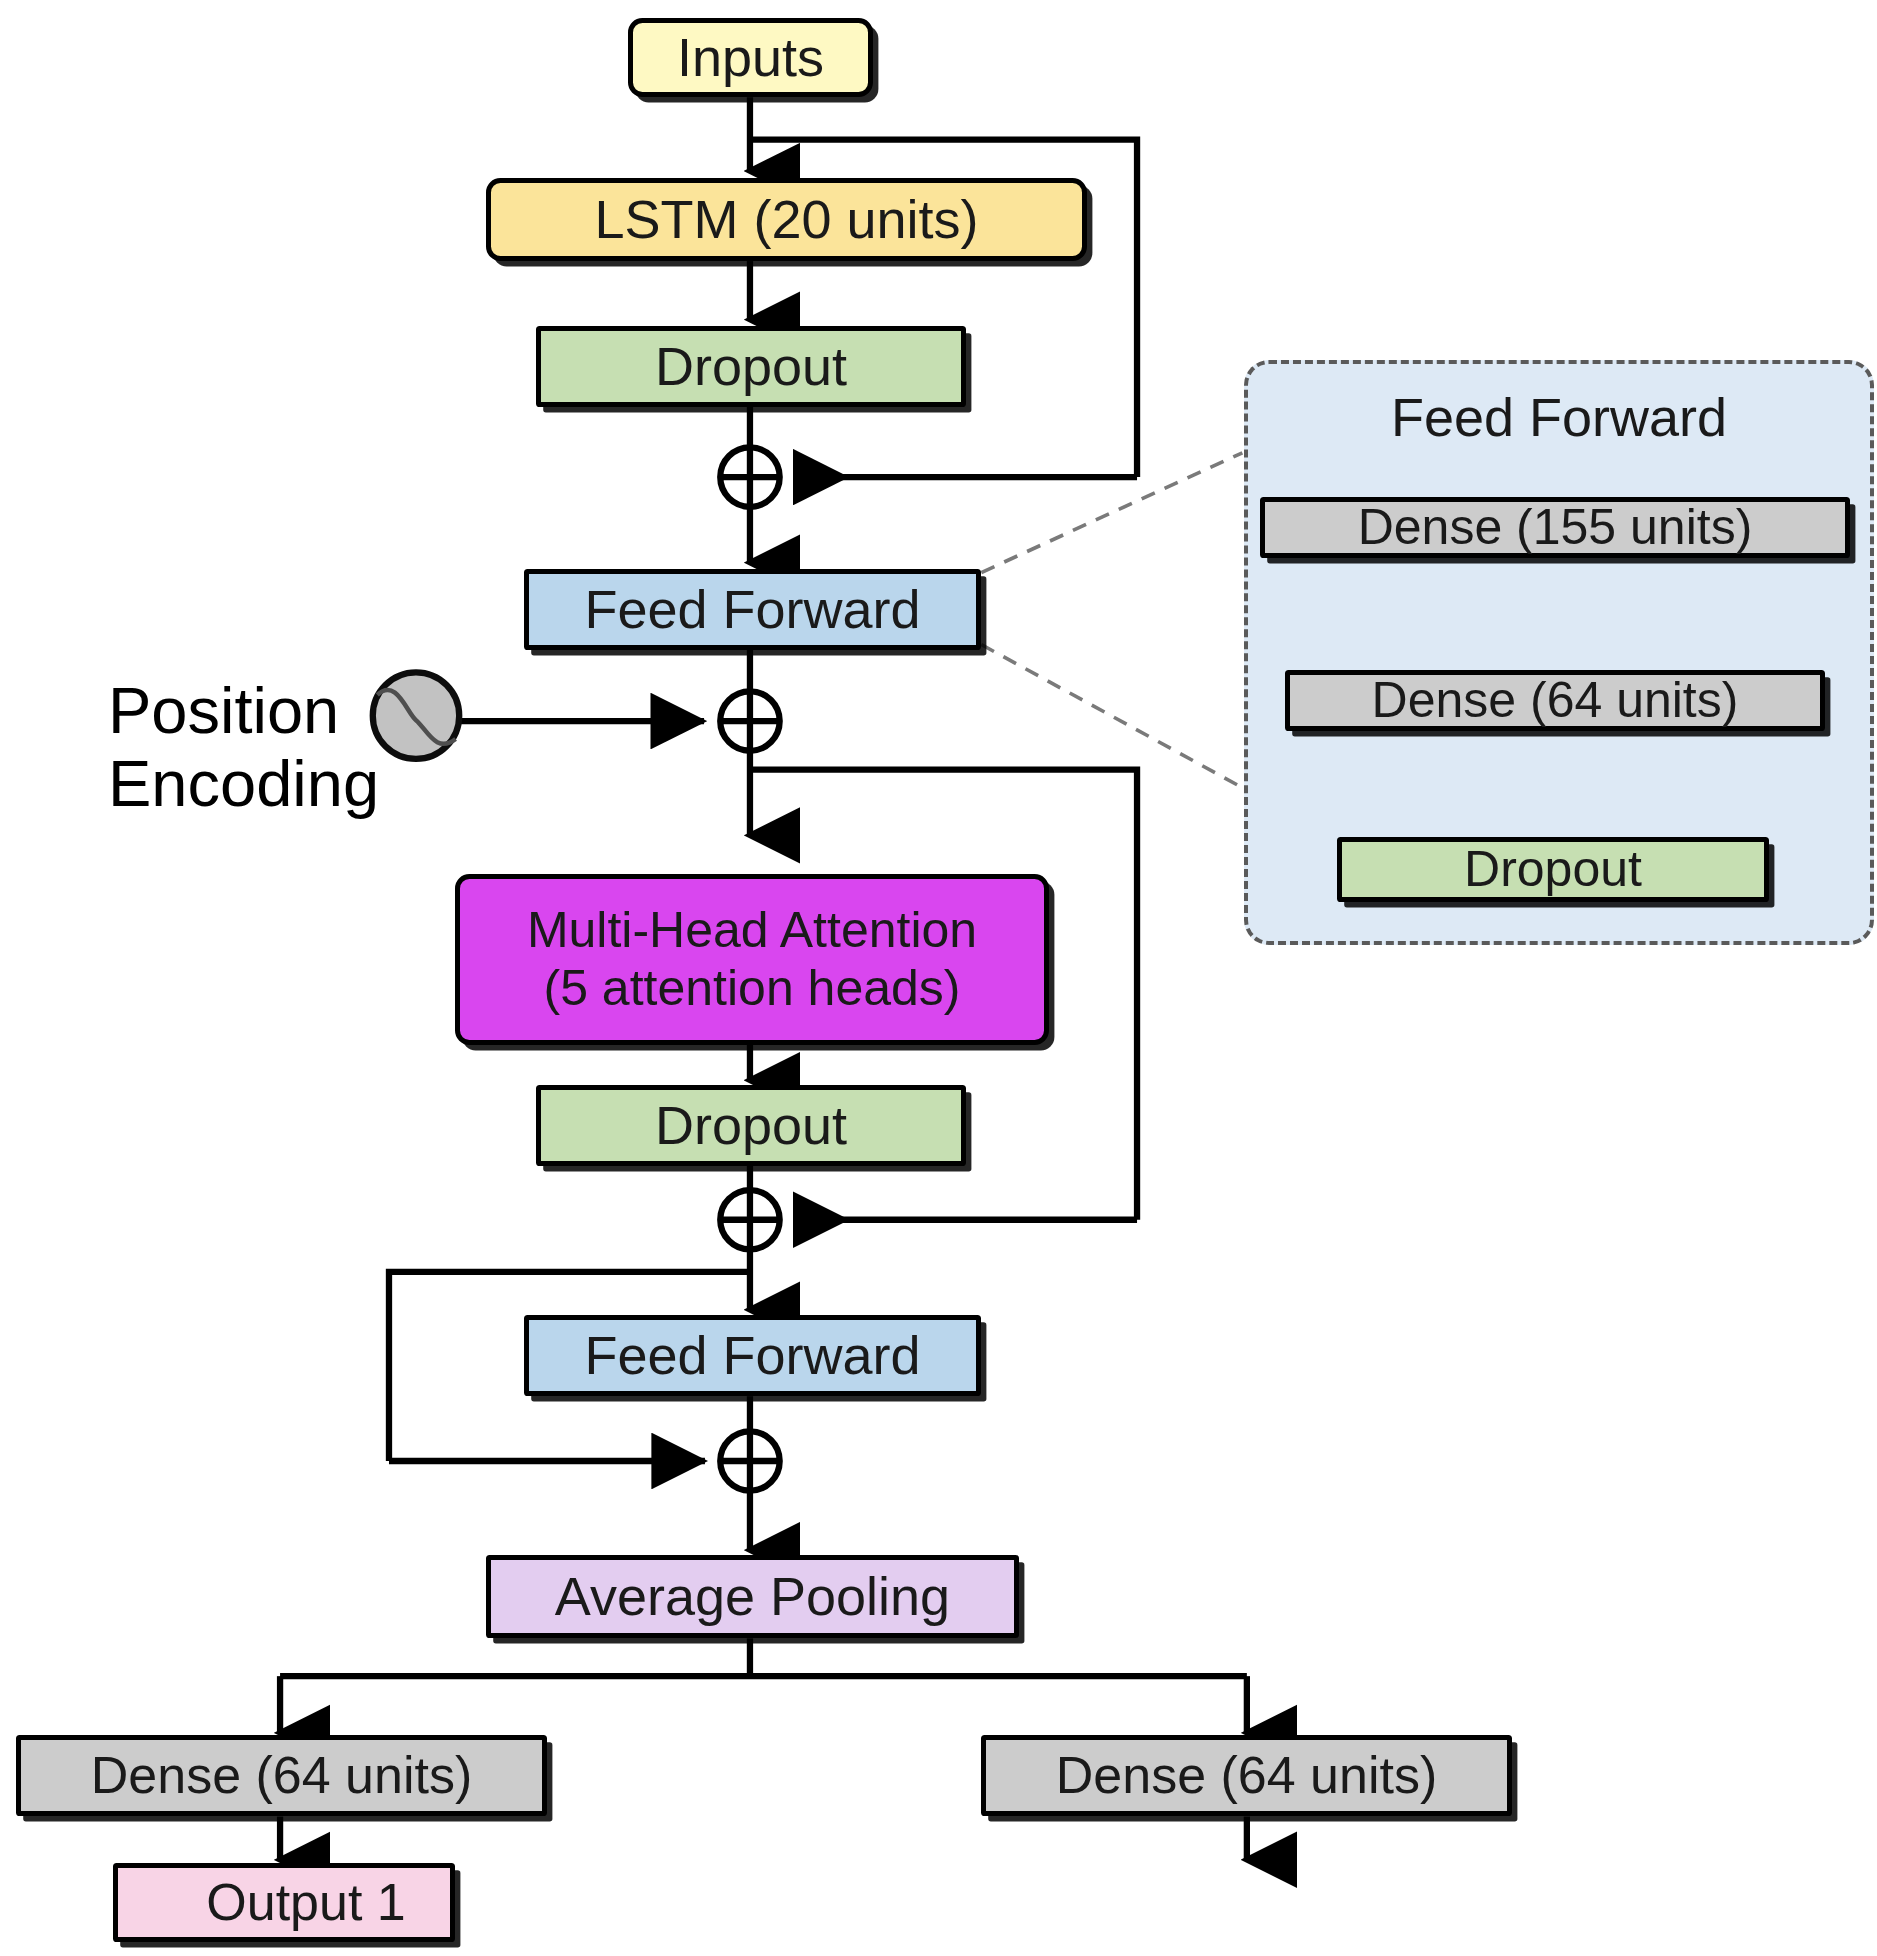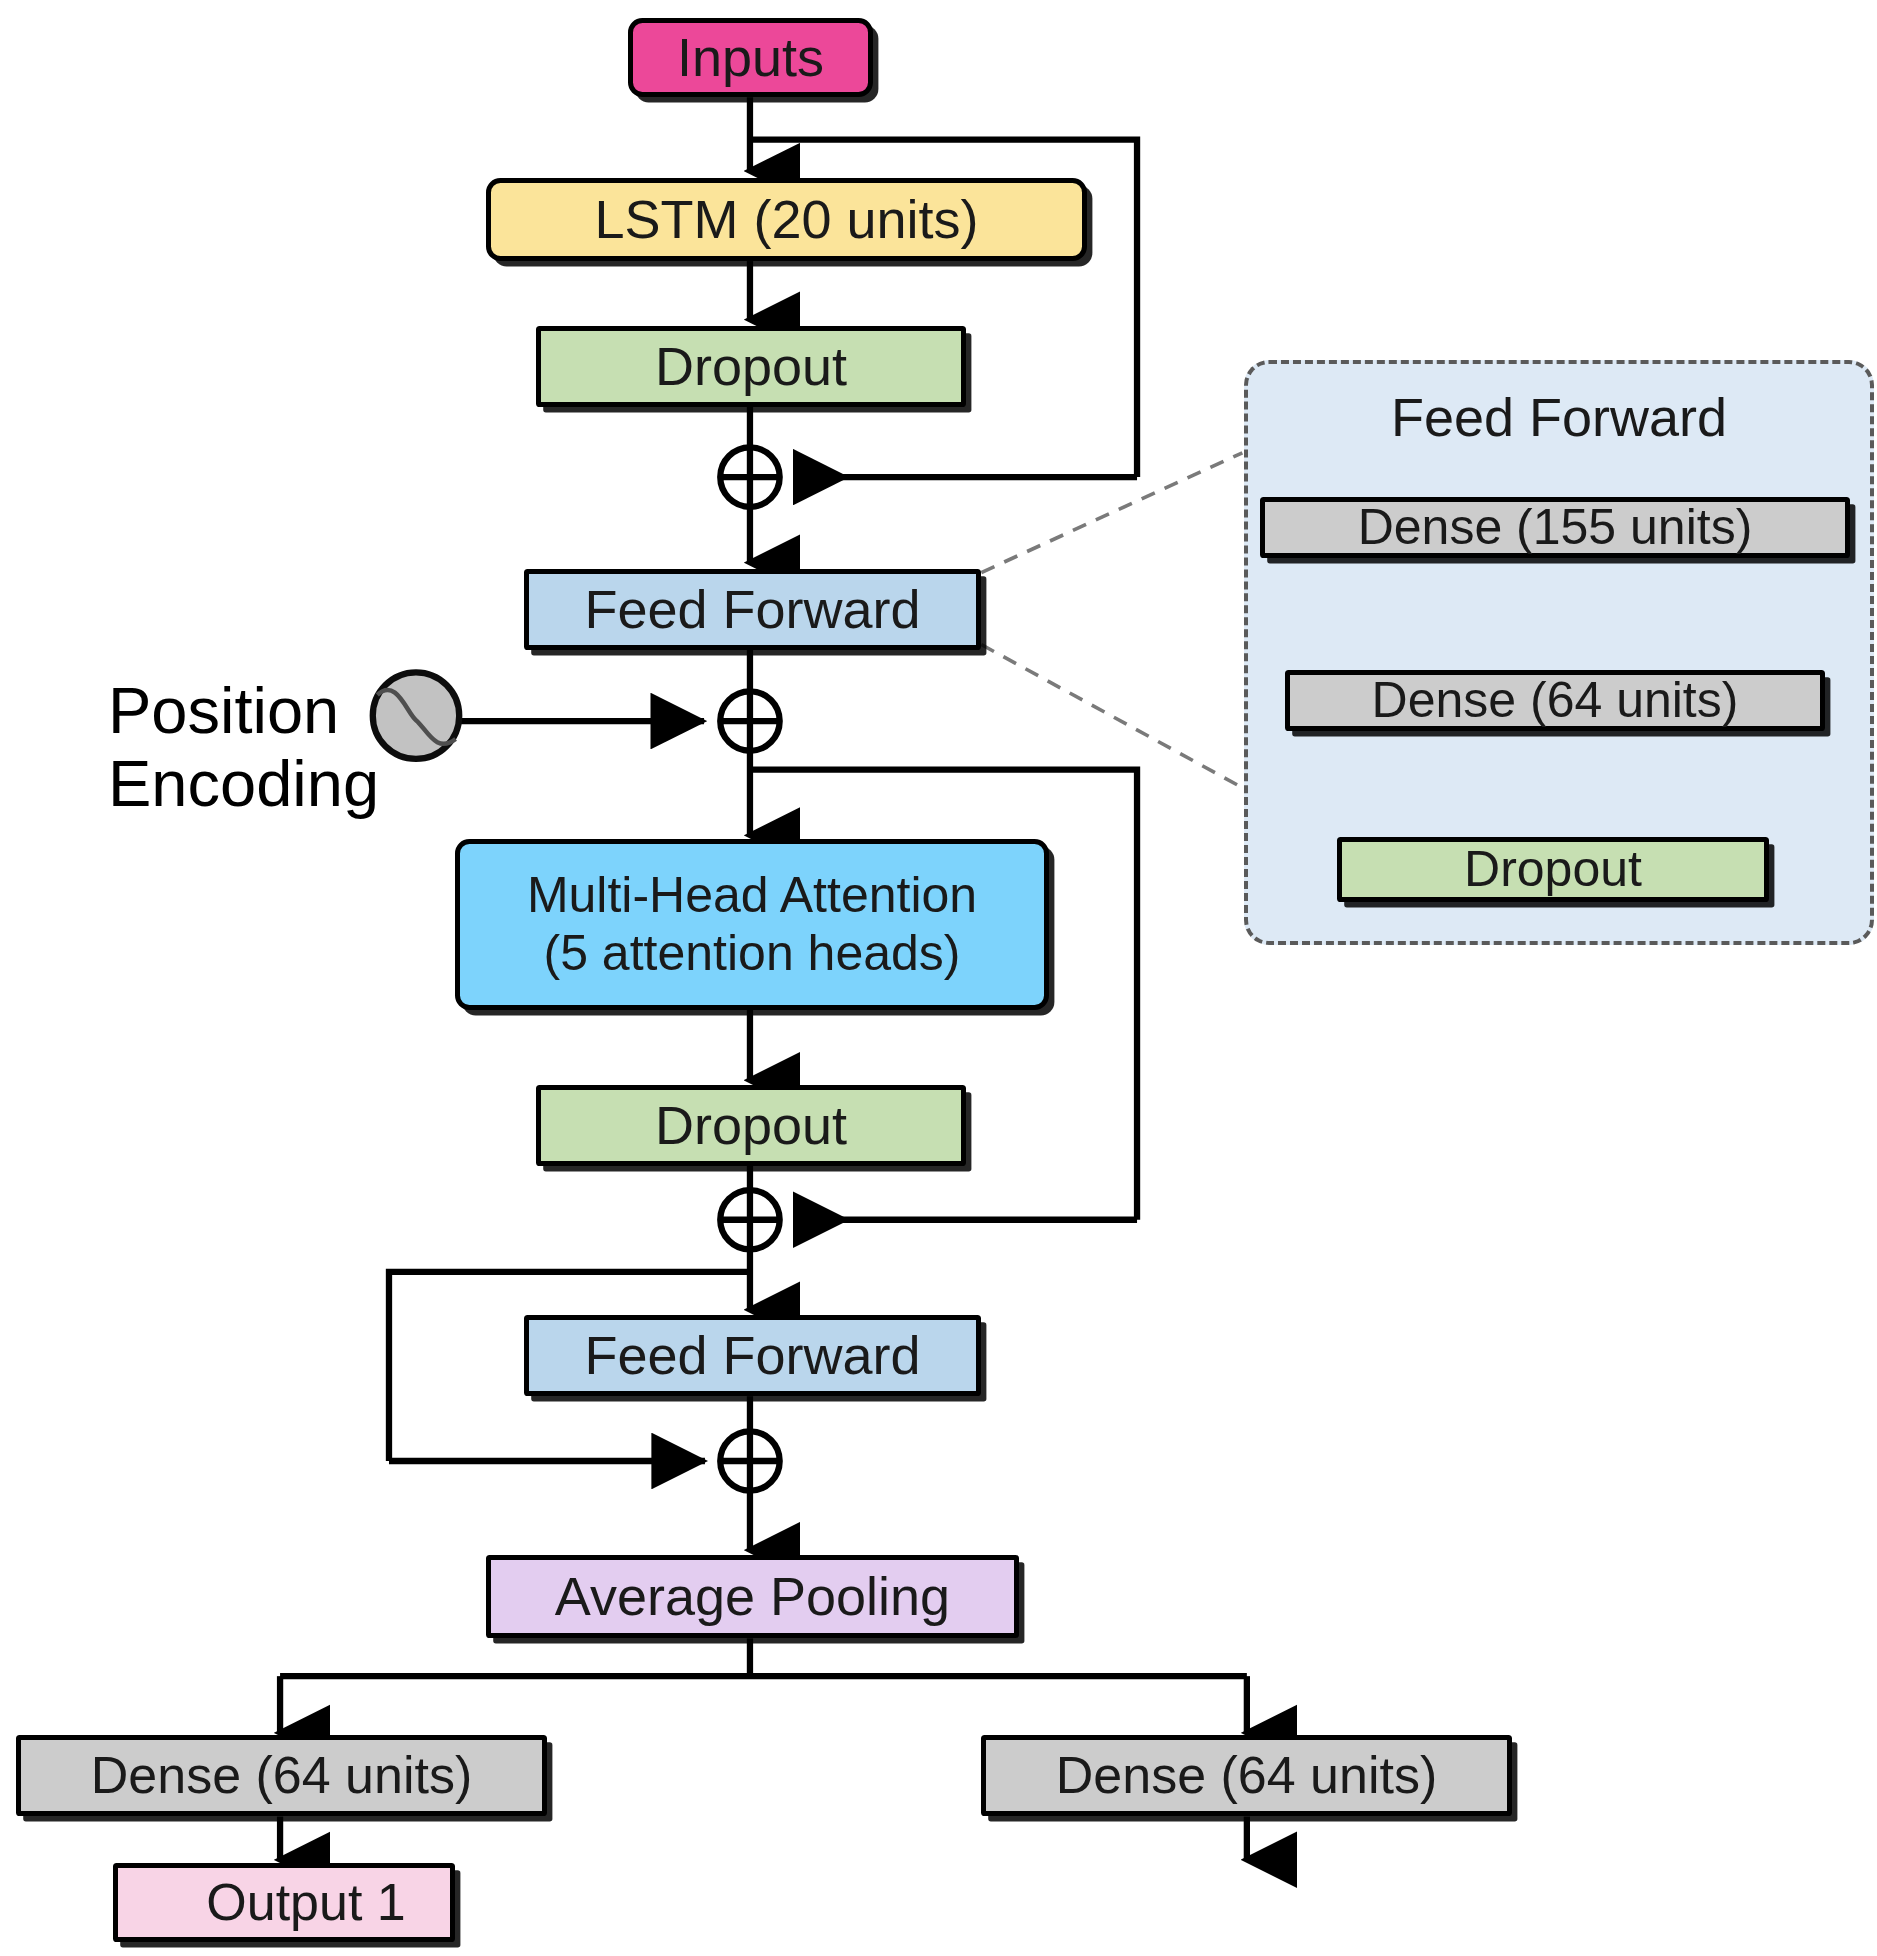--- a/index.html
+++ b/index.html
@@ -164,37 +164,37 @@
   </div>
 
   <div class="node" style="left:1285px; top:670px; width:540px; height:61px; background:#cccccc; font-size:50px;">
     <span class="lbl">Dense (64 units)</span>
   </div>
 
   <div class="node" style="left:1337px; top:837px; width:432px; height:65px; background:#c6dfb2; font-size:50px;">
     <span class="lbl">Dropout</span>
   </div>
 
-  <div class="node rounded" style="left:628px; top:18px; width:245px; height:79px; background:#ec4899; font-size:54px;">
+  <div class="node rounded" style="left:628px; top:18px; width:245px; height:79px; background:#fef9c3; font-size:54px;">
     <span class="lbl">Inputs</span>
   </div>
 
   <div class="node rounded" style="left:486px; top:178px; width:601px; height:83px; background:#fbe49a; font-size:54px;">
     <span class="lbl">LSTM (20 units)</span>
   </div>
 
   <div class="node" style="left:536px; top:326px; width:430px; height:81px; background:#c6dfb2; font-size:54px;">
     <span class="lbl">Dropout</span>
   </div>
 
   <div class="node" style="left:524px; top:569px; width:457px; height:81px; background:#bad6ec; font-size:54px;">
     <span class="lbl">Feed Forward</span>
   </div>
 
-  <div class="node rounded" style="left:455px; top:839px; width:594px; height:171px; background:#7dd3fc; font-size:50px; flex-direction:column;">
+  <div class="node rounded" style="left:455px; top:874px; width:594px; height:171px; background:#d946ef; font-size:50px; flex-direction:column;">
     <span class="lbl">Multi-Head Attention</span>
     <span class="lbl2">(5 attention heads)</span>
   </div>
 
   <div class="node" style="left:536px; top:1085px; width:430px; height:81px; background:#c6dfb2; font-size:54px;">
     <span class="lbl">Dropout</span>
   </div>
 
   <div class="node" style="left:524px; top:1315px; width:457px; height:81px; background:#bad6ec; font-size:54px;">
     <span class="lbl">Feed Forward</span>

